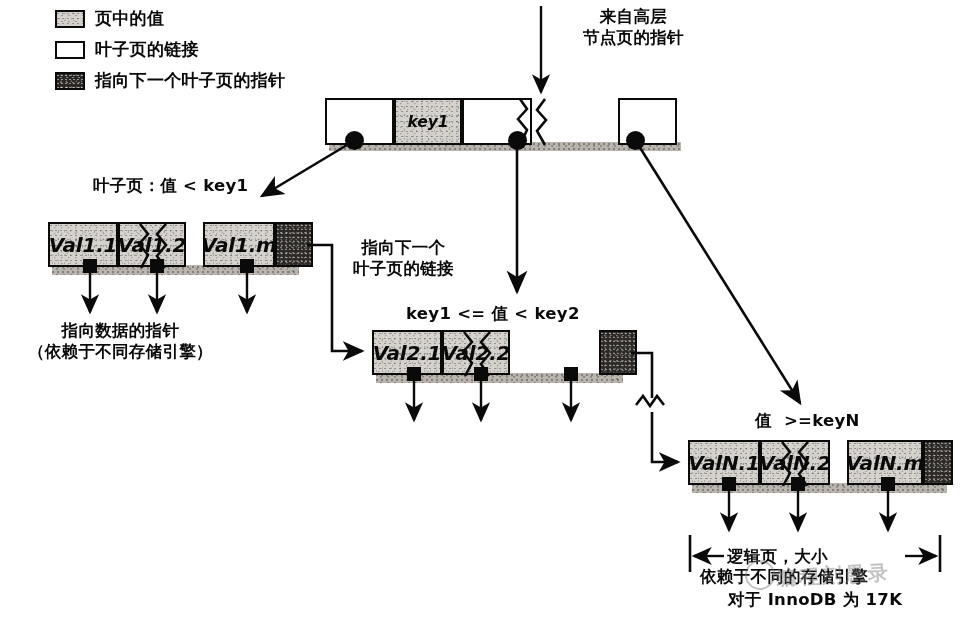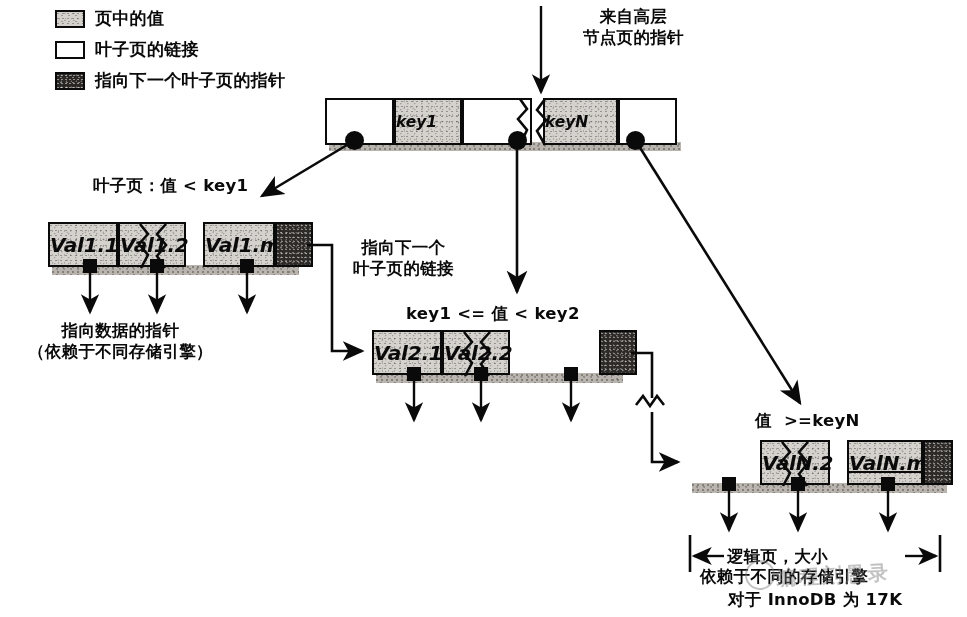--- a/index.html
+++ b/index.html
@@ -88,20 +88,21 @@
       radial-gradient(circle at 20% 40%, rgba(0,0,0,0.30) 0.7px, transparent 1px),
       radial-gradient(circle at 72% 65%, rgba(0,0,0,0.26) 0.7px, transparent 1px);
     background-size: 5px 5px, 7px 6px;
   }
   .cell {
     position: absolute;
     box-sizing: border-box;
     border: 2px solid #0a0a0a;
     display: flex;
     align-items: center;
+    justify-content: center;
     color: #0a0a0a;
   }
   .cell.val {
     background-color: #d5d2cd;
     background-image:
       radial-gradient(circle at 18% 28%, rgba(0,0,0,0.30) 0.6px, transparent 0.9px),
       radial-gradient(circle at 68% 62%, rgba(0,0,0,0.25) 0.6px, transparent 0.9px),
       radial-gradient(circle at 42% 86%, rgba(0,0,0,0.20) 0.6px, transparent 0.9px),
       radial-gradient(circle at 90% 16%, rgba(0,0,0,0.22) 0.5px, transparent 0.9px);
     background-size: 5px 5px, 7px 6px, 6px 8px, 9px 7px;
@@ -161,23 +162,20 @@
   <div class="node" style="left:325px; top:98px; width:352px; height:50px;">
     <div class="node-shadow" style="left:4px; top:44px; width:348px; height:9px;"></div>
     <div class="node-shadow" style="left:208px; top:44px; width:148px; height:9px;"></div>
 
     <div class="cell ptr" style="left:0px; top:0px; width:69px; height:47px;"></div>
     <div class="cell val" style="left:69px; top:0px; width:68px; height:47px;">
       <span class="key-label">key1</span>
     </div>
     <div class="cell ptr" style="left:137px; top:0px; width:70px; height:47px;"></div>
 
-    <div class="cell val" style="left:218px; top:0px; width:75px; height:47px;">
-      <span class="key-label">keyN</span>
-    </div>
     <div class="cell ptr" style="left:293px; top:0px; width:59px; height:47px;"></div>
   </div>
 
   <div class="dot" style="left:345px; top:131px; width:19px; height:19px;"></div>
   <div class="dot" style="left:508px; top:131px; width:19px; height:19px;"></div>
   <div class="dot" style="left:626px; top:131px; width:19px; height:19px;"></div>
 
   <div class="txt label-cn" style="left:93px; top:175px;">叶子页：值 &lt; key1</div>
 
   <div class="node" style="left:48px; top:222px; width:249px; height:48px;">
@@ -224,24 +222,27 @@
   <div class="sq" style="left:407px; top:367px; width:14px; height:14px;"></div>
   <div class="sq" style="left:474px; top:367px; width:14px; height:14px;"></div>
   <div class="sq" style="left:564px; top:367px; width:14px; height:14px;"></div>
 
   <div class="txt label-cn" style="left:755px; top:410px;">值  &gt;=keyN</div>
 
   <div class="node" style="left:688px; top:440px; width:258px; height:48px;">
     <div class="node-shadow" style="left:4px; top:43px; width:255px; height:10px;"></div>
     <div class="node-shadow" style="left:249px; top:3px; width:10px; height:48px;"></div>
 
+    <div class="cell val" style="left:0px; top:0px; width:72px; height:45px;">
+      <span class="cell-label">ValN.1</span>
+    </div>
     <div class="cell val" style="left:72px; top:0px; width:70px; height:45px;">
       <span class="cell-label">ValN.2</span>
     </div>
-    <div class="cell val" style="left:159px; top:0px; width:76px; height:45px;text-decoration:underline;">
+    <div class="cell val" style="left:159px; top:0px; width:76px; height:45px;">
       <span class="cell-label">ValN.m</span>
     </div>
     <div class="cell nextptr" style="left:235px; top:0px; width:30px; height:45px;"></div>
   </div>
 
   <div class="sq" style="left:722px; top:477px; width:14px; height:14px;"></div>
   <div class="sq" style="left:791px; top:477px; width:14px; height:14px;"></div>
   <div class="sq" style="left:881px; top:477px; width:14px; height:14px;"></div>
 
   <div class="txt label-cn" style="left:727px; top:546px;">逻辑页，大小</div>

